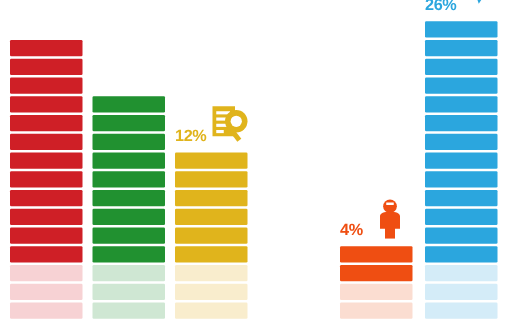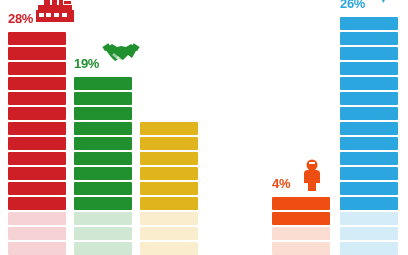--- a/index.html
+++ b/index.html
@@ -58,91 +58,74 @@
     display:block;
   }
   .icon svg{display:block;}
 </style>
 </head>
 <body>
 
 <div id="chart">
 
   <div class="col" style="left:8px;width:58px;height:225px;">
-    <div class="head">
-      <span class="pct" style="color:#cf1f26;">28%</span>
-      <span class="icon" style="left:26px;bottom:2px;">
-        <svg width="44" height="34" viewBox="0 0 44 34">
-          <g fill="#cf1f26">
-            <rect x="10" y="2" width="6" height="12"></rect>
-            <rect x="18" y="5" width="5" height="9"></rect>
-            <path d="M10 2h8v3h-8z"></path>
-            <rect x="25" y="8" width="4" height="7"></rect>
-            <rect x="30" y="10" width="7" height="3"></rect>
-            <path d="M4 14h34v5H4z"></path>
-            <path d="M2 19h38v12H2z"></path>
-            <rect x="5" y="22" width="5" height="4" fill="#ffffff"></rect>
-            <rect x="12" y="22" width="5" height="4" fill="#ffffff"></rect>
-            <rect x="20" y="22" width="5" height="4" fill="#ffffff"></rect>
-            <rect x="28" y="22" width="5" height="4" fill="#ffffff"></rect>
-          </g>
-        </svg>
-      </span>
-    </div>
     <div class="bar-stack">
       <div class="seg" style="background:#cf1f26;"></div>
       <div class="seg" style="background:#cf1f26;"></div>
       <div class="seg" style="background:#cf1f26;"></div>
       <div class="seg" style="background:#cf1f26;"></div>
       <div class="seg" style="background:#cf1f26;"></div>
       <div class="seg" style="background:#cf1f26;"></div>
       <div class="seg" style="background:#cf1f26;"></div>
       <div class="seg" style="background:#cf1f26;"></div>
       <div class="seg" style="background:#cf1f26;"></div>
       <div class="seg" style="background:#cf1f26;"></div>
       <div class="seg" style="background:#cf1f26;"></div>
       <div class="seg" style="background:#cf1f26;"></div>
       <div class="seg ghost" style="background:#f7d2d4;"></div>
       <div class="seg ghost" style="background:#f7d2d4;"></div>
       <div class="seg ghost" style="background:#f7d2d4;"></div>
     </div>
   </div>
 
   <div class="col" style="left:74px;width:58px;height:180px;">
-    <div class="head">
-      <span class="pct" style="color:#219130;">19%</span>
-      <span class="icon" style="left:28px;bottom:4px;">
-        <svg width="38" height="30" viewBox="0 0 38 30">
-          <g fill="#219130">
-            <path d="M3 11l7-5 5 3 4-1 5 1 5-3 6 5-5 9-4-3-5 5-4-1-4 2-4-4z"></path>
-            <rect x="1" y="7" width="7" height="5" transform="rotate(-32 4 9)"></rect>
-            <rect x="30" y="7" width="7" height="5" transform="rotate(32 34 9)"></rect>
-            <path d="M12 15l6 5-2 2-6-5z" fill="#ffffff" opacity="0.55"></path>
-            <path d="M16 18l6 5-2 2-6-5z" fill="#ffffff" opacity="0.55"></path>
-          </g>
-        </svg>
-      </span>
-    </div>
     <div class="bar-stack">
       <div class="seg" style="background:#219130;"></div>
       <div class="seg" style="background:#219130;"></div>
       <div class="seg" style="background:#219130;"></div>
       <div class="seg" style="background:#219130;"></div>
       <div class="seg" style="background:#219130;"></div>
       <div class="seg" style="background:#219130;"></div>
       <div class="seg" style="background:#219130;"></div>
       <div class="seg" style="background:#219130;"></div>
       <div class="seg" style="background:#219130;"></div>
       <div class="seg ghost" style="background:#cfe7d3;"></div>
       <div class="seg ghost" style="background:#cfe7d3;"></div>
       <div class="seg ghost" style="background:#cfe7d3;"></div>
     </div>
   </div>
 
   <div class="col" style="left:140px;width:58px;height:135px;">
+    <div class="head">
+      <span class="pct" style="color:#e0b41c;">12%</span>
+      <span class="icon" style="left:28px;bottom:2px;">
+        <svg width="34" height="32" viewBox="0 0 34 32">
+          <g fill="#e0b41c">
+            <path d="M2 2h18v24H2z"></path>
+            <rect x="5" y="6" width="11" height="2.5" fill="#ffffff"></rect>
+            <rect x="5" y="11" width="8" height="2.5" fill="#ffffff"></rect>
+            <rect x="5" y="16" width="11" height="2.5" fill="#ffffff"></rect>
+            <rect x="5" y="21" width="6" height="2.5" fill="#ffffff"></rect>
+            <circle cx="21" cy="14" r="9"></circle>
+            <circle cx="21" cy="14" r="4.5" fill="#ffffff"></circle>
+            <rect x="19" y="22" width="4" height="8" transform="rotate(-38 21 26)"></rect>
+          </g>
+        </svg>
+      </span>
+    </div>
     <div class="bar-stack">
       <div class="seg" style="background:#e0b41c;"></div>
       <div class="seg" style="background:#e0b41c;"></div>
       <div class="seg" style="background:#e0b41c;"></div>
       <div class="seg" style="background:#e0b41c;"></div>
       <div class="seg" style="background:#e0b41c;"></div>
       <div class="seg" style="background:#e0b41c;"></div>
       <div class="seg ghost" style="background:#f9edcd;"></div>
       <div class="seg ghost" style="background:#f9edcd;"></div>
       <div class="seg ghost" style="background:#f9edcd;"></div>

